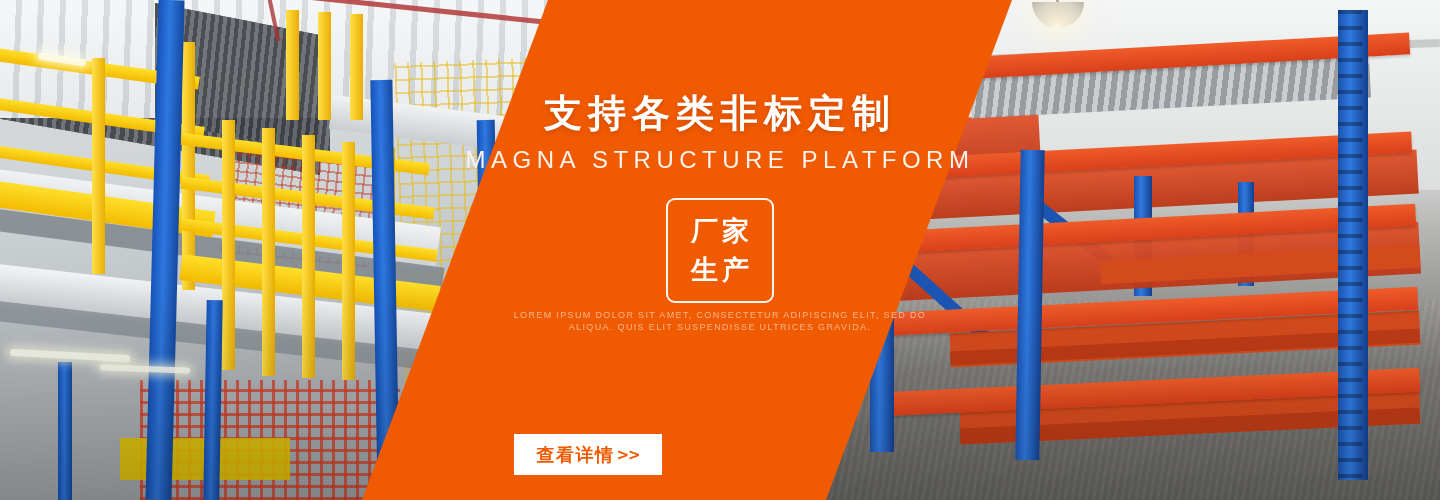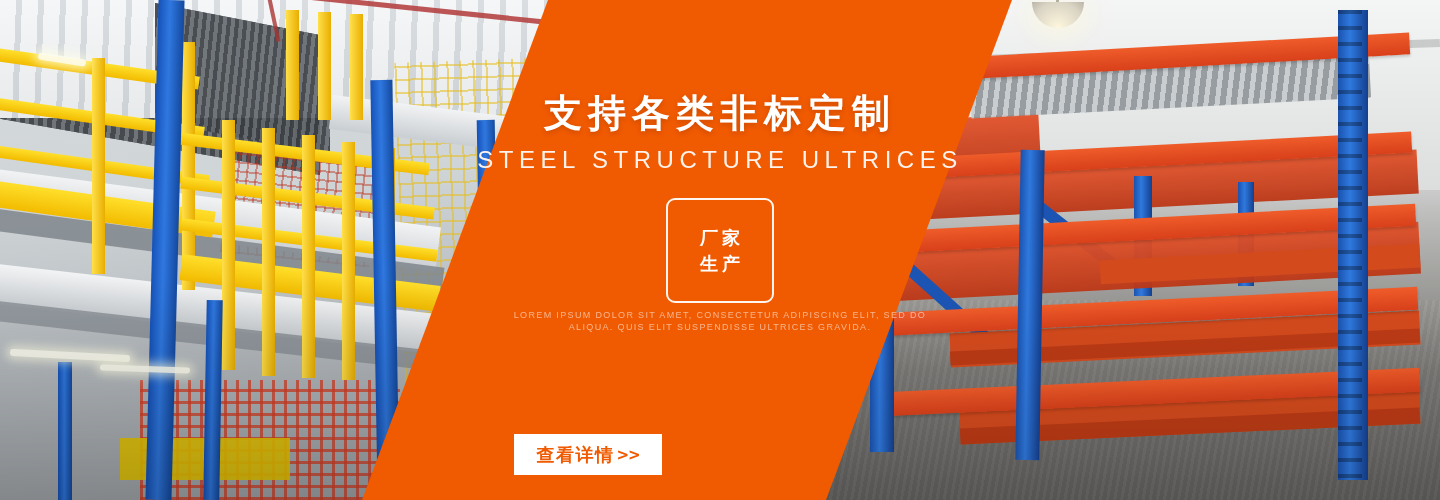--- a/index.html
+++ b/index.html
@@ -250,21 +250,21 @@
     position:absolute; left:0; top:198px; width:1440px;
     display:flex; justify-content:center; gap:28px;
   }
   .badge {
     width:108px; height:105px;
     border:2px solid rgba(255,255,255,.95);
     border-radius:9px;
     display:flex; flex-direction:column;
     align-items:center; justify-content:center;
     color:#ffffff; font-weight:bold;
-    font-size:18px; line-height:1.42; letter-spacing:4px;
+    font-size:27px; line-height:1.42; letter-spacing:4px;
     font-family:"DejaVu Sans","Liberation Sans",sans-serif;
     text-indent:4px;
   }
   .lorem {
     position:absolute; left:0; top:310px; width:1440px;
     text-align:center; color:rgba(255,255,255,.55);
     font-size:9px; letter-spacing:1.35px; line-height:11.5px;
   }
   .cta-wrap {
     position:absolute; left:0; top:434px; width:1176px;
@@ -361,21 +361,21 @@
     <div class="pr-hole"></div>
     <div class="pr-dim"></div>
   </div>
 
   <div class="orange-panel"></div>
 
   <div class="content">
 
     <div class="headline">支持各类非标定制</div>
 
-    <div class="subhead">STEEL STRUCTURE ULTRICES</div>
+    <div class="subhead">MAGNA STRUCTURE PLATFORM</div>
 
     <div class="badges">
       <div class="badge">
         <span>厂家</span>
         <span>生产</span>
       </div>
     </div>
 
     <div class="lorem">
       <div>LOREM IPSUM DOLOR SIT AMET, CONSECTETUR ADIPISCING ELIT, SED DO</div>

